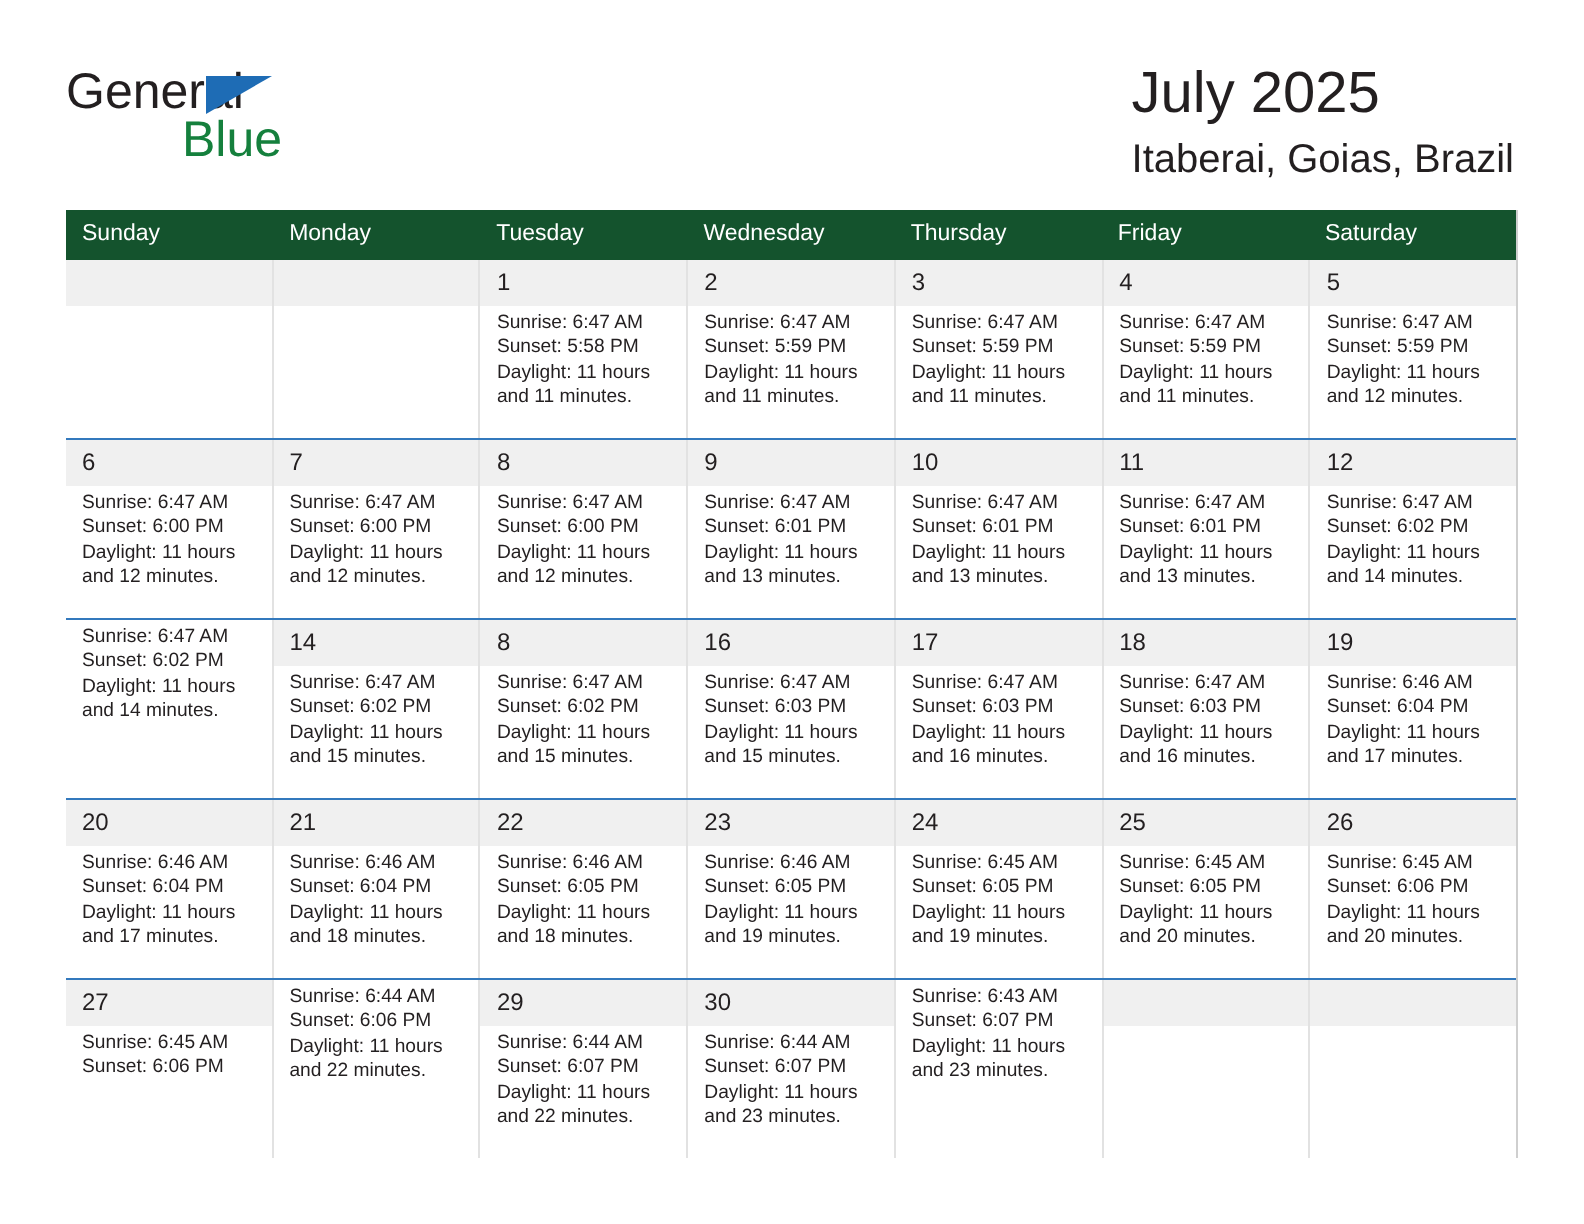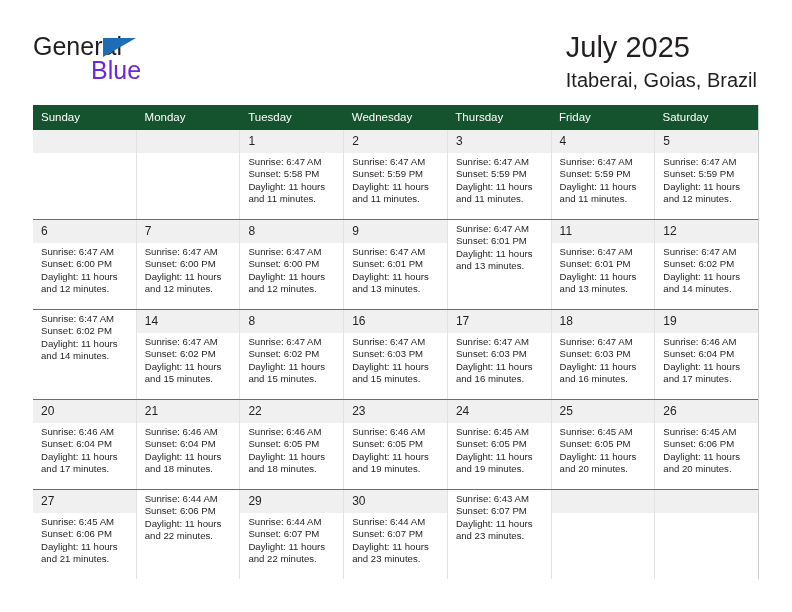--- a/index.html
+++ b/index.html
@@ -54,21 +54,21 @@
     height: 0;
     border-left: 33px solid #1e6cb5;
     border-bottom: 19px solid transparent;
   }
   .brand-blue {
     position: absolute;
     left: 58px;
     top: 24px;
     font-size: 25px;
     line-height: 28px;
-    color: #6d28d9;
+    color: #15803d;
   }
 
   .title-block {
     position: absolute;
     right: 0;
     top: -3px;
   }
   .cal-title {
     font-size: 29px;
     line-height: 36px;
@@ -259,20 +259,21 @@
           </div>
           <div class="day-cell">
             <span class="day-number">9</span>
             <div class="day-info">
               <div>Sunrise: 6:47 AM</div>
               <div>Sunset: 6:01 PM</div>
               <div class="daylight">Daylight: 11 hours and 13 minutes.</div>
             </div>
           </div>
           <div class="day-cell">
+            <span class="day-number">10</span>
             <div class="day-info">
               <div>Sunrise: 6:47 AM</div>
               <div>Sunset: 6:01 PM</div>
               <div class="daylight">Daylight: 11 hours and 13 minutes.</div>
             </div>
           </div>
           <div class="day-cell">
             <span class="day-number">11</span>
             <div class="day-info">
               <div>Sunrise: 6:47 AM</div>
@@ -403,21 +404,20 @@
               <div class="daylight">Daylight: 11 hours and 20 minutes.</div>
             </div>
           </div>
         </div>
         <div class="week-row">
           <div class="day-cell">
             <span class="day-number">27</span>
             <div class="day-info">
               <div>Sunrise: 6:45 AM</div>
               <div>Sunset: 6:06 PM</div>
-              <div class="daylight">Daylight: 11 hours and 21 minutes.</div>
             </div>
           </div>
           <div class="day-cell">
             <div class="day-info">
               <div>Sunrise: 6:44 AM</div>
               <div>Sunset: 6:06 PM</div>
               <div class="daylight">Daylight: 11 hours and 22 minutes.</div>
             </div>
           </div>
           <div class="day-cell">

